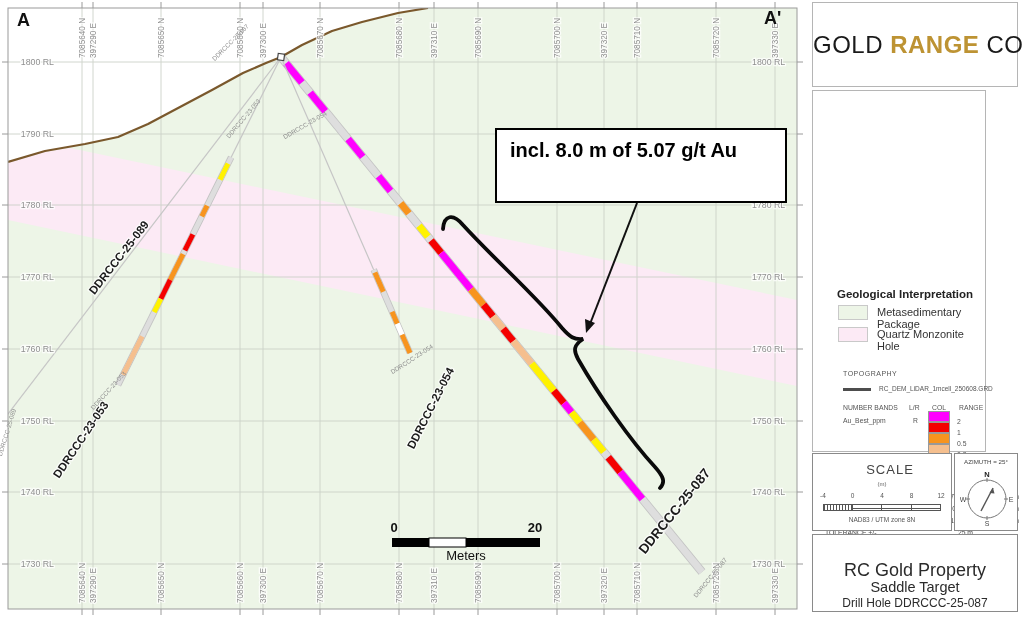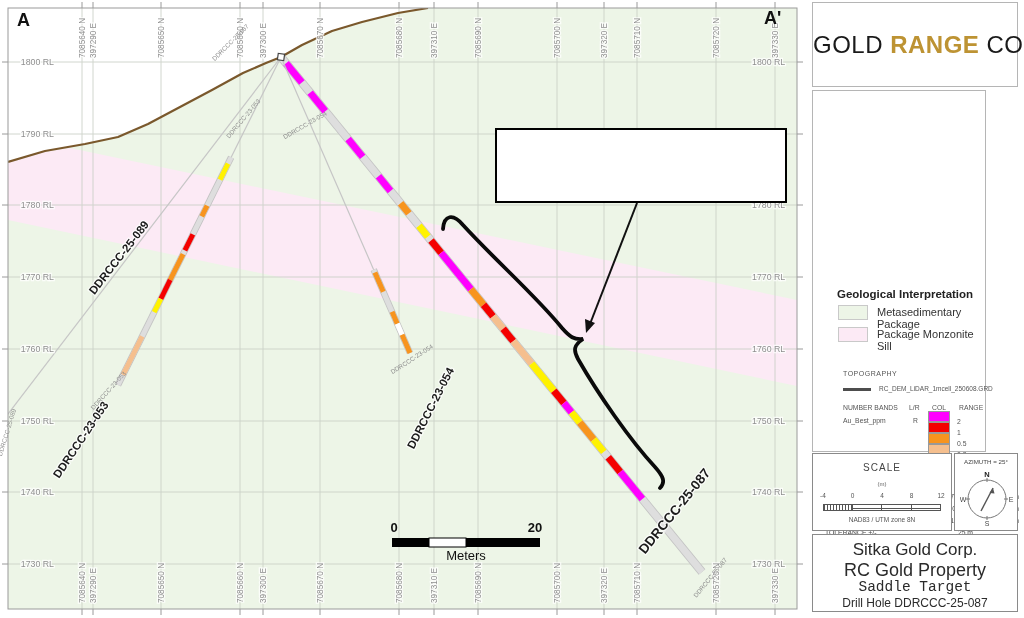--- a/index.html
+++ b/index.html
@@ -34,38 +34,38 @@
   #nb-series{left:30px;top:326px;} #nb-lr{left:100px;top:326px;}
   #nb-stack{left:115px;top:320px;width:22px;}
   .nb-band{width:22px;border:0.5px solid #999;box-sizing:border-box;}
   .nb-bound{position:absolute;left:144px;font-size:6.8px;color:#555;}
   #specs-title{left:12px;top:385px;font-size:13px;letter-spacing:1.2px;color:#4a4a4a;}
   .spec-row{position:absolute;left:0;width:206px;height:11px;font-size:6.8px;color:#444;}
   .spec-label{position:absolute;left:12px;}
   .spec-v1{position:absolute;left:90px;width:70px;text-align:right;}
   .spec-v2{position:absolute;left:160px;width:46px;text-align:right;}
   #scale-box{left:4px;top:453px;width:140px;height:78px;border-color:#8a8a8a;}
-  #scale-title{left:0;top:8px;width:100%;text-align:center;font-size:10px;letter-spacing:1px;color:#444;}
+  #scale-title{left:8px;top:8px;width:100%;text-align:center;font-size:13px;letter-spacing:1px;color:#444;}
   #scale-units{left:0;top:27px;width:100%;text-align:center;font-size:6px;color:#666;}
   .scale-tick{position:absolute;top:38px;width:16px;text-align:center;font-size:6.5px;color:#555;}
   #ruler{position:absolute;left:10px;top:50px;width:118px;height:7px;border:1px solid #555;box-sizing:border-box;display:flex;}
   #ruler .hatch{width:29px;border-right:1px solid #555;box-sizing:border-box;
     background:repeating-linear-gradient(90deg,#555 0 1px,transparent 1px 3px);}
   #ruler .cell{flex:1;position:relative;border-right:1px solid #555;box-sizing:border-box;}
   #ruler .cell:last-child{border-right:none;}
   #ruler .cell::after{content:"";position:absolute;left:0;right:0;top:50%;border-top:1px solid #555;}
   #scale-datum{left:0;top:62px;width:100%;text-align:center;font-size:6.5px;color:#555;}
   #azimuth-box{left:146px;top:453px;width:64px;height:78px;border-color:#8a8a8a;}
   #az-label{left:0;top:4px;width:100%;text-align:center;font-size:6.2px;color:#444;}
   #compass{position:absolute;left:5px;top:15px;}
   #title-box{left:4px;top:534px;width:206px;height:78px;border-color:#8a8a8a;}
   .tb-line{position:absolute;left:0;width:100%;text-align:center;color:#2b2b2b;}
   #tb-1{top:5px;font-size:17px;}
   #tb-2{top:25px;font-size:18px;}
-  #tb-3{top:44px;font-size:14.5px;font-family:Liberation Mono, monospace;}
+  #tb-3{top:44px;font-size:14.5px;}
   #tb-4{top:61px;font-size:12px;}
 </style>
 </head>
 <body>
 
 <div id="stage">
 
   <svg id="map-svg" width="806" height="618" viewBox="0 0 806 618">
       <defs>
         <clipPath id="mapclip">
@@ -265,38 +265,39 @@
       <text x="110" y="392" text-anchor="middle" font-size="6.3" fill="#8f8f8f" transform="rotate(-48 110 392)">DDRCCC-23-053</text>
       <text x="413" y="361" text-anchor="middle" font-size="6.3" fill="#8f8f8f" transform="rotate(-33 413 361)">DDRCCC-23-054</text>
       <text x="712" y="579" text-anchor="middle" font-size="6.3" fill="#8f8f8f" transform="rotate(-51 712 579)">DDRCCC-25-087</text>
       <text x="9" y="433" text-anchor="middle" font-size="6.3" fill="#8f8f8f" transform="rotate(-73 9 433)">DDRCCC-25-089</text>
     </svg>
 
   <div class="corner" id="corner-a">A</div>
   <div class="corner" id="corner-a2">A'</div>
 
   <div id="annotation-box">
+    <div>incl. 8.0 m of 5.07 g/t Au</div>
   </div>
 
   <div class="panel">
 
     <div class="box" id="logo-box">
       <div id="logo-line">
         <span>GOLD</span>
         <span class="logo-gold">RANGE</span>
         <span>CORP</span>
       </div>
     </div>
 
     <div class="box" id="main-box">
       <div class="abs" id="geo-title">Geological Interpretation</div>
       <div class="abs leg-swatch" id="leg-sw-1" style="background: rgb(237, 245, 231);"></div>
       <div class="abs leg-label" id="leg-lb-1">Metasedimentary Package</div>
       <div class="abs leg-swatch" id="leg-sw-2" style="background: rgb(252, 234, 245);"></div>
-      <div class="abs leg-label" id="leg-lb-2">Package Monzonite Sill</div>
+      <div class="abs leg-label" id="leg-lb-2">Quartz Monzonite Hole</div>
 
       <div class="abs" id="topo-label">TOPOGRAPHY</div>
       <div class="abs" id="topo-swatch"></div>
       <div class="abs" id="topo-file">RC_DEM_LiDAR_1mcell_250608.GRD</div>
 
       <div class="abs nb" id="nb-h1">NUMBER BANDS</div>
       <div class="abs nb" id="nb-h2">L/R</div>
       <div class="abs nb" id="nb-h3">COL</div>
       <div class="abs nb" id="nb-h4">RANGE</div>
       <div class="abs nb" id="nb-series">Au_Best_ppm</div>
@@ -370,19 +371,18 @@
           <polygon points="33,19 29.5,24 34.5,24.5" fill="#555" stroke="none"></polygon>
         </g>
         <text x="27" y="8" text-anchor="middle" font-size="7.5" font-weight="bold" fill="#222" id="cmp-n">N</text>
         <text x="27" y="57" text-anchor="middle" font-size="7" fill="#444" id="cmp-s">S</text>
         <text x="3" y="33" text-anchor="middle" font-size="7" fill="#444" id="cmp-w">W</text>
         <text x="51" y="33" text-anchor="middle" font-size="7" fill="#444" id="cmp-e">E</text>
       </svg>
     </div>
 
     <div class="box" id="title-box">
-      <div class="tb-line" id="tb-1">Sitka Gold Corp.</div>
       <div class="tb-line" id="tb-2">RC Gold Property</div>
       <div class="tb-line" id="tb-3">Saddle Target</div>
       <div class="tb-line" id="tb-4">Drill Hole DDRCCC-25-087</div>
     </div>
   </div>
 </div>
 
 </body></html>

